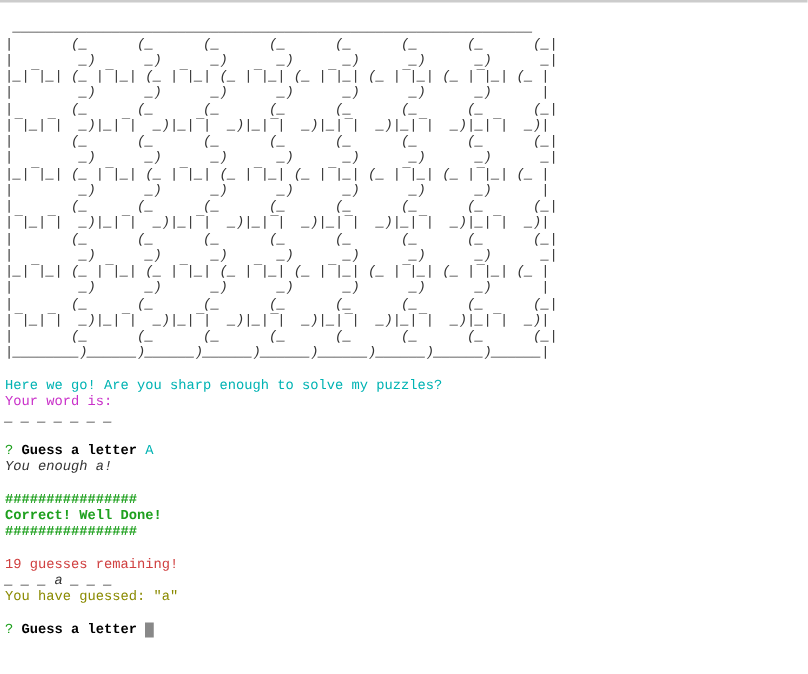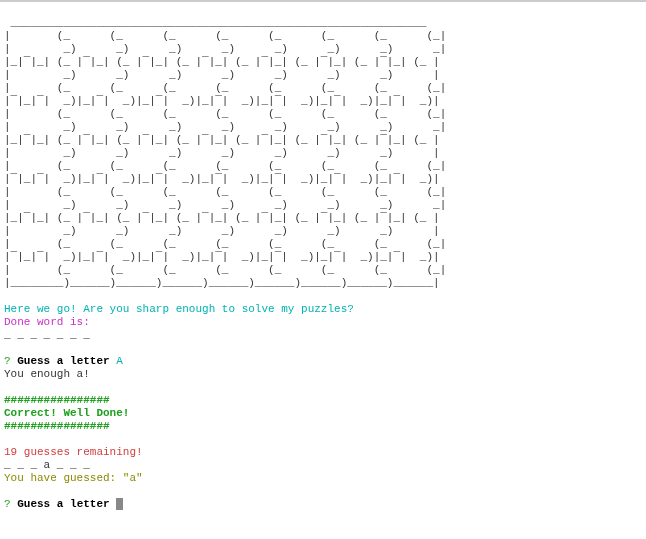--- a/index.html
+++ b/index.html
@@ -22,21 +22,21 @@
     padding: 2px 4px 0 4px;
     color: #2e2e2e;
   }
   .cyan    { color: #00b3b3; }
   .magenta { color: #c930c9; }
   .green   { color: #1ea01e; }
   .gbold   { color: #1ea01e; font-weight: bold; }
   .red     { color: #d04040; }
   .olive   { color: #8a8a00; }
   .bold    { font-weight: bold; color:#000;margin-top:16px; }
-  .grey    { color: #333; }
+  .grey    { color: #333; font-style: italic; }
   .cursor {
     display: inline-block;
     width: 7px;
     height: 12px;
     background: #888;
     vertical-align: text-bottom;
   }
 </style>
 </head>
 <body>
@@ -58,21 +58,21 @@
 <span class="grey">|       (_      (_      (_      (_      (_      (_      (_      (_|</span>
 <span class="grey">|        _)      _)      _)      _)      _)      _)      _)      _|</span>
 <span class="grey">|_|¯|_| (_ |¯|_| (_ |¯|_| (_ |¯|_| (_ |¯|_| (_ |¯|_| (_ |¯|_| (_ |</span>
 <span class="grey">|        _)      _)      _)      _)      _)      _)      _)      |</span>
 <span class="grey">|       (_      (_      (_      (_      (_      (_      (_      (_|</span>
 <span class="grey">|¯|_|¯|  _)|_|¯|  _)|_|¯|  _)|_|¯|  _)|_|¯|  _)|_|¯|  _)|_|¯|  _)|</span>
 <span class="grey">|       (_      (_      (_      (_      (_      (_      (_      (_|</span>
 <span class="grey">|________)______)______)______)______)______)______)______)______|</span>
 
 <span class="cyan">Here we go! Are you sharp enough to solve my puzzles?</span>
-<span class="magenta">Done word is:</span>
+<span class="magenta">Your word is:</span>
 <span class="grey">_ _ _ _ _ _ _</span>
 
 <span class="green">?</span><span> </span><span class="bold">Guess a letter</span><span> </span><span class="cyan">A</span>
 <span class="grey">You enough a!</span>
 
 <span class="gbold">################</span>
 <span class="gbold">Correct! Well Done!</span>
 <span class="gbold">################</span>
 
 <span class="red">19 guesses remaining!</span>

